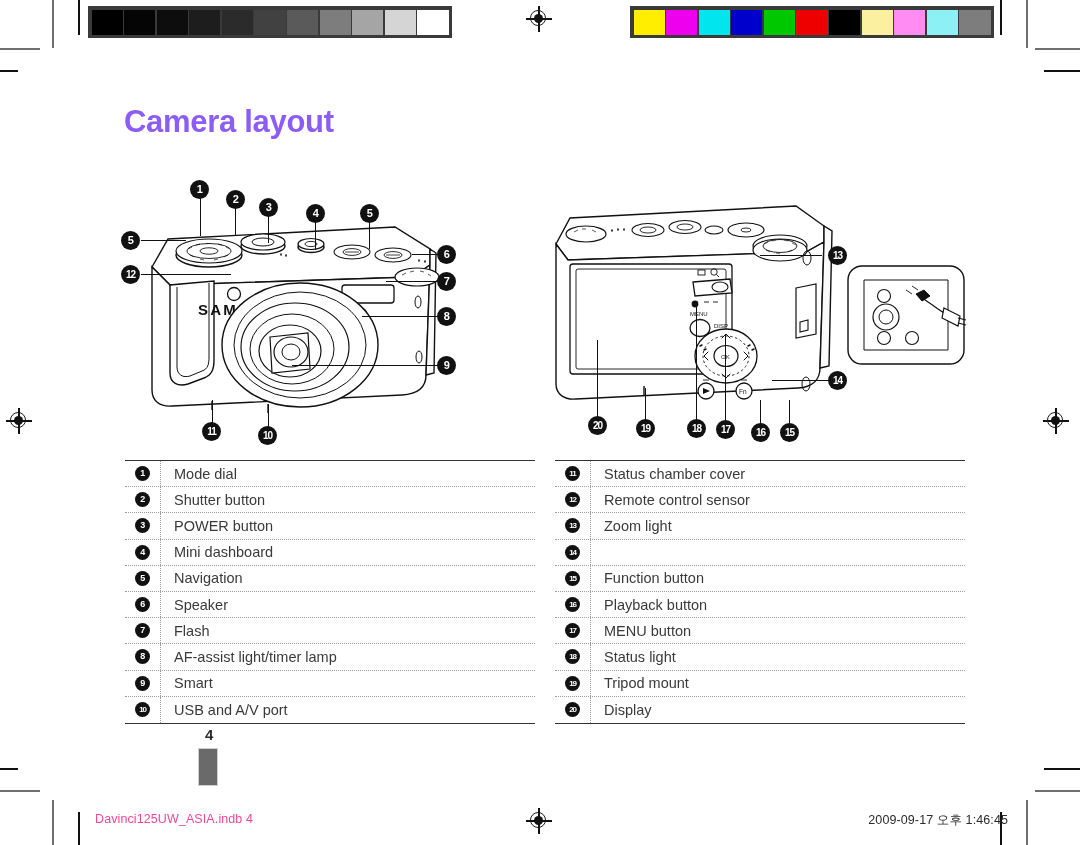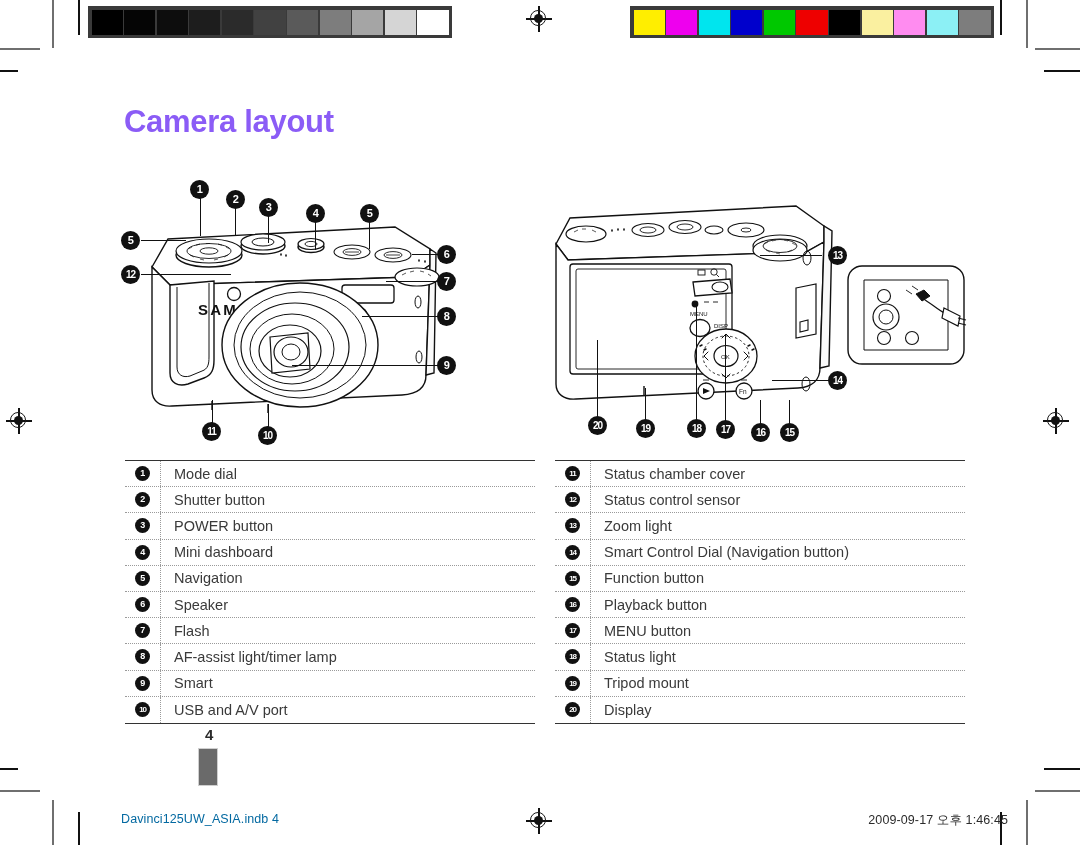--- a/index.html
+++ b/index.html
@@ -146,23 +146,22 @@
     border: 1px solid #cfcfcf;
     box-sizing: border-box;
   }
 
   
   .footer-left {
     position: absolute;
     left: 95px;
     top: 812px;
     font-size: 12.5px;
-    color: #0369a1;
+    color: #ec4899;
     letter-spacing: 0.1px;
-    margin-left: 26px;
   }
   .footer-right {
     position: absolute;
     right: 72px;
     top: 812px;
     font-size: 12.5px;
     color: #2b2b2b;
     letter-spacing: 0.1px;
   }
 </style>
@@ -555,33 +554,32 @@
     <div class="legend-row">
       <div class="legend-num">
         <span class="legend-bullet wide">11</span>
       </div>
       <div class="legend-label">Status chamber cover</div>
     </div>
     <div class="legend-row">
       <div class="legend-num">
         <span class="legend-bullet wide">12</span>
       </div>
-      <div class="legend-label">Status control sensor</div>
+      <div class="legend-label">Remote control sensor</div>
     </div>
     <div class="legend-row">
       <div class="legend-num">
         <span class="legend-bullet wide">13</span>
       </div>
       <div class="legend-label">Zoom light</div>
     </div>
     <div class="legend-row">
       <div class="legend-num">
         <span class="legend-bullet wide">14</span>
       </div>
-      <div class="legend-label">Smart Control Dial (Navigation button)</div>
     </div>
     <div class="legend-row">
       <div class="legend-num">
         <span class="legend-bullet wide">15</span>
       </div>
       <div class="legend-label">Function button</div>
     </div>
     <div class="legend-row">
       <div class="legend-num">
         <span class="legend-bullet wide">16</span>

